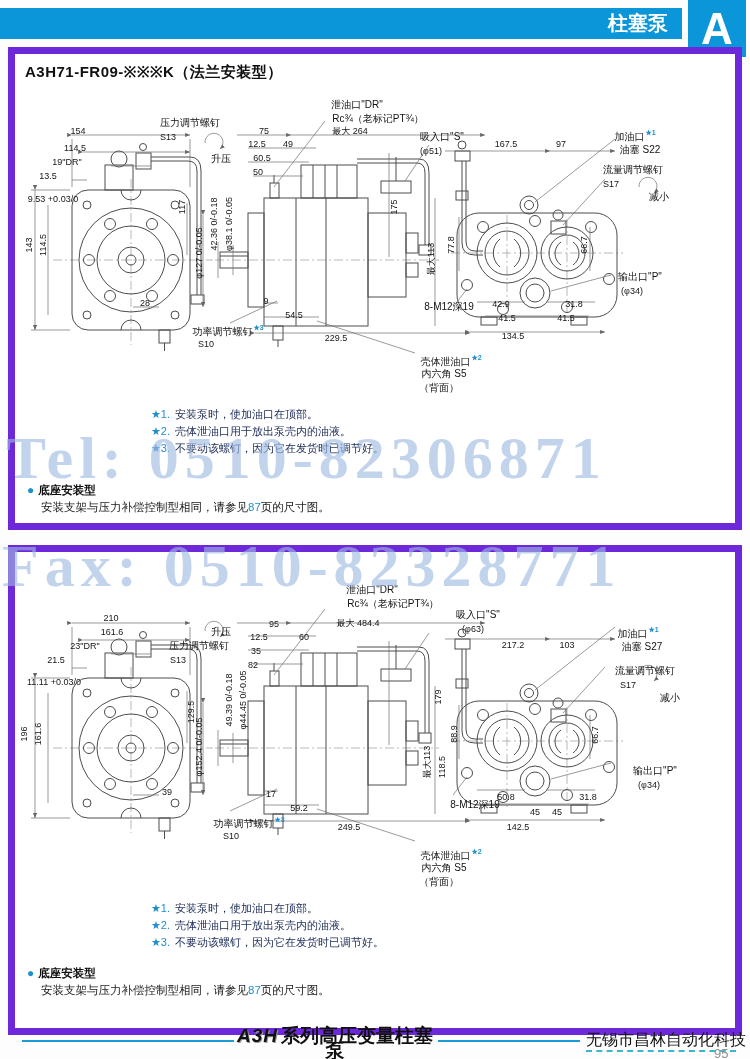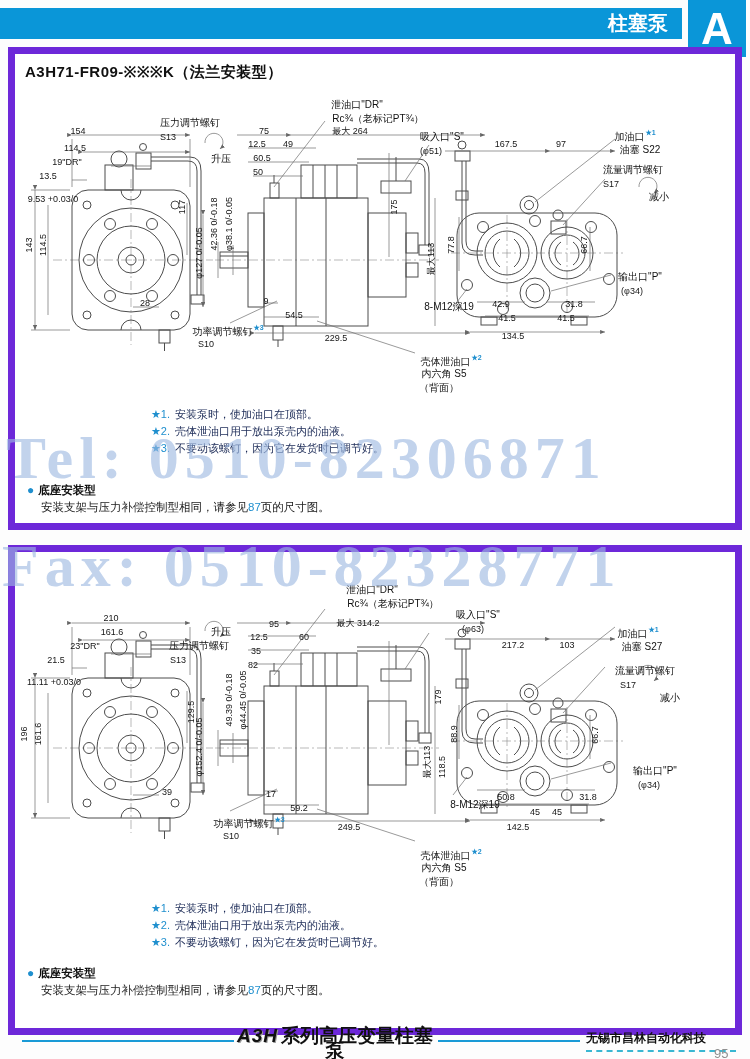--- a/index.html
+++ b/index.html
@@ -42,21 +42,21 @@
   #wm-tel{top:424px;left:6px}
   #wm-fax{top:532px;left:2px}
   
   .fline{position:absolute;height:2px;background:#1a9ad6}
   #fl1{top:1040px;left:22px;width:212px}
   #fl2{top:1040px;left:438px;width:142px}
   .fcenter{position:absolute;top:1028px;left:232px;width:206px;text-align:center;color:#101010}
   .fc1{font-size:19px;font-weight:bold;line-height:15px}
   .flogo{font-weight:900;font-style:italic;letter-spacing:1px;text-shadow:1px 1px 0 #9a9a9a;margin-right:3px}
   .fc2{font-size:13px;font-weight:bold;line-height:15px}
-  .fcompany{position:absolute;top:1030px;left:586px;font-size:12px;font-weight:bold;color:#101010;white-space:nowrap}
+  .fcompany{position:absolute;top:1030px;left:586px;font-size:16px;font-weight:normal;color:#101010;white-space:nowrap}
   .fdash{position:absolute;top:1050px;left:586px;width:150px;border-top:2px dashed #39b7d2}
   .fpage{position:absolute;top:1046px;left:714px;font-size:13px;color:#909090}
 </style>
 </head>
 <body>
 
 <svg style="position:absolute;width:0;height:0" aria-hidden="true">
   <defs>
     <marker id="ar" markerWidth="9" markerHeight="8" refX="7" refY="3" orient="auto">
       <path d="M0,0 L7,3 L0,6 z" fill="#666"></path>
@@ -321,21 +321,21 @@
     <i class="d" style="left:152px;top:210px">39</i>
     <i class="d zh" style="left:184px;top:64px">压力调节螺钉</i>
     <i class="d" style="left:163px;top:78px">S13</i>
     <i class="d zh" style="left:206px;top:50px">升压</i>
     <i class="d r" style="left:176px;top:130px">129.5</i>
     <i class="d r" style="left:214px;top:118px">49.39 0/-0.18</i>
     <i class="d r" style="left:228px;top:118px">φ44.45 0/-0.05</i>
     <i class="d r" style="left:184px;top:165px">φ152.4 0/-0.05</i>
 
     <i class="d" style="left:259px;top:42px">95</i>
-    <i class="d" style="left:343px;top:41px">最大 314.2</i>
+    <i class="d" style="left:343px;top:41px">最大 484.4</i>
     <i class="d" style="left:244px;top:55px">12.5</i>
     <i class="d" style="left:289px;top:55px">60</i>
     <i class="d" style="left:241px;top:69px">35</i>
     <i class="d" style="left:238px;top:83px">82</i>
     <i class="d zh" style="left:357px;top:8px">泄油口"DR"</i>
     <i class="d zh" style="left:378px;top:22px">Rc¾（老标记PT¾）</i>
     <i class="d zh" style="left:463px;top:33px">吸入口"S"</i>
     <i class="d" style="left:458px;top:47px">(φ63)</i>
     <i class="d r" style="left:423px;top:115px">179</i>
     <i class="d r" style="left:412px;top:180px">最大113</i>

